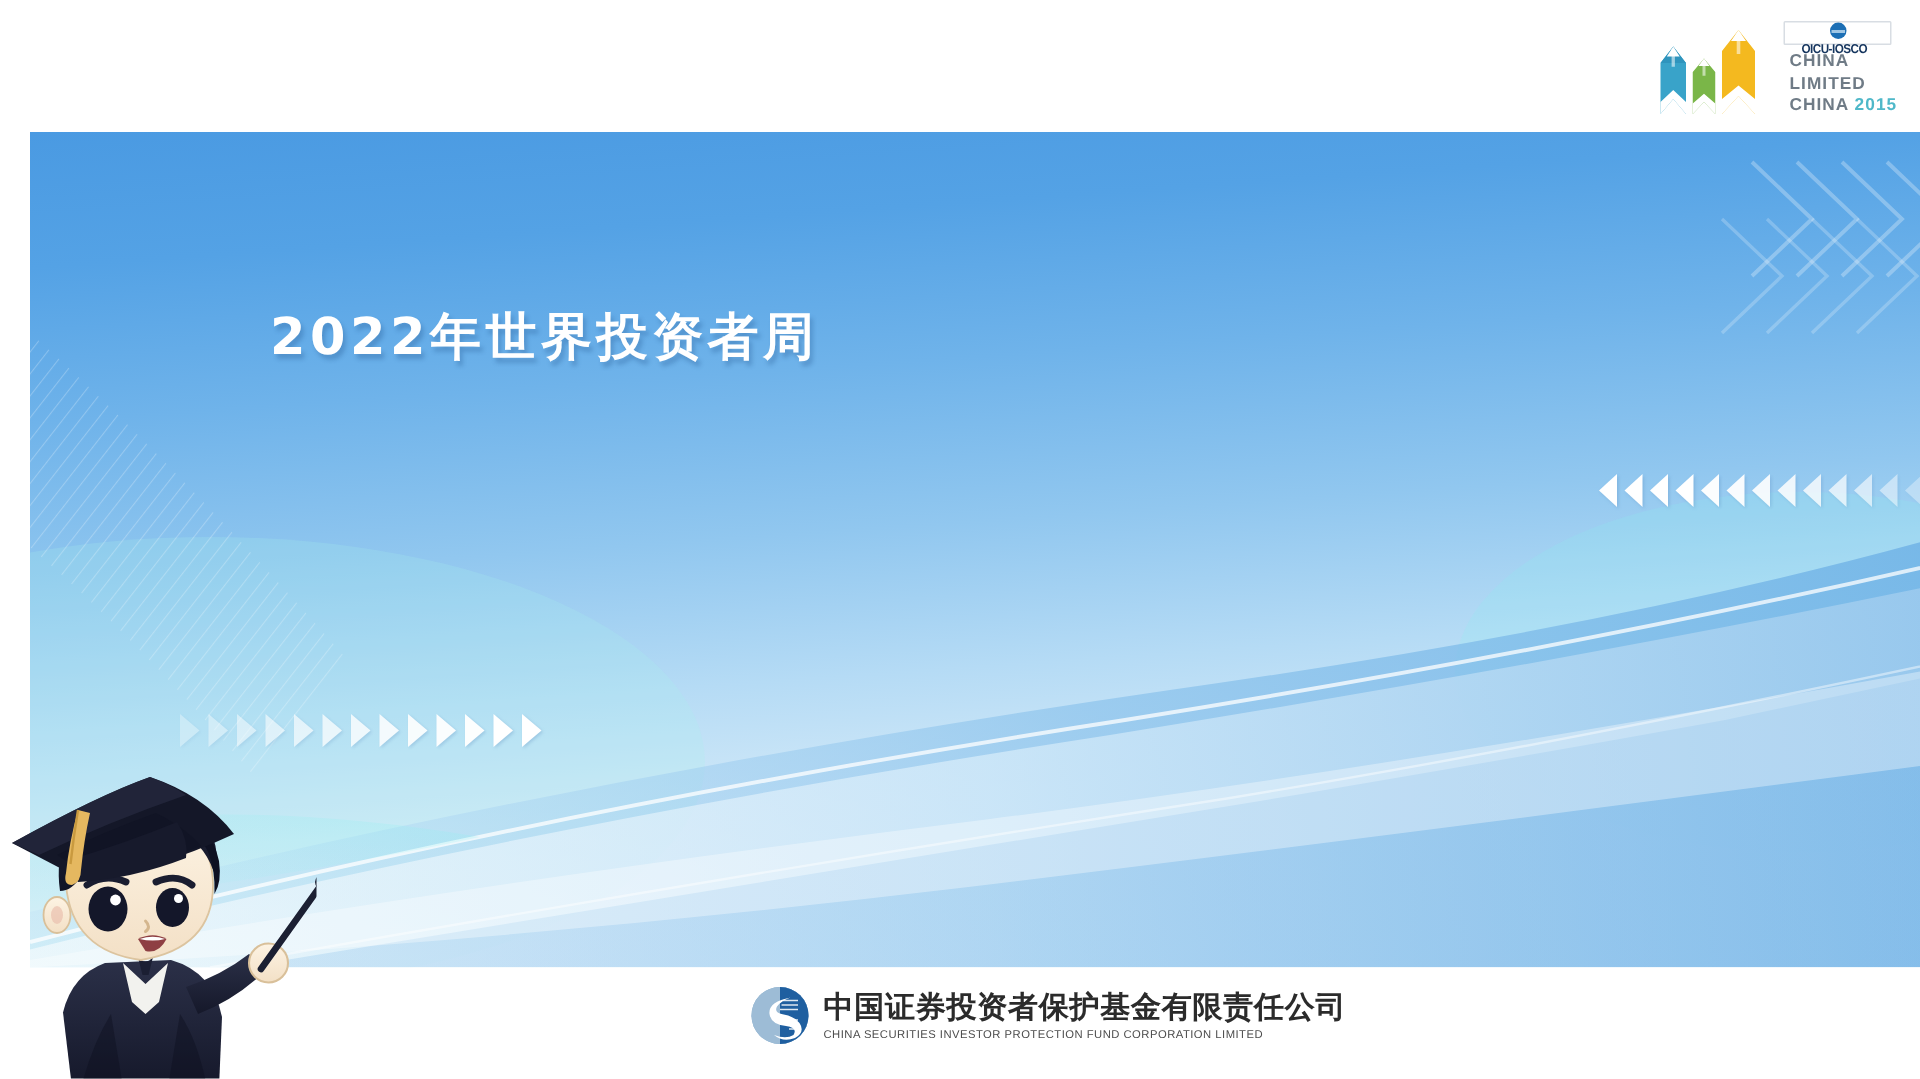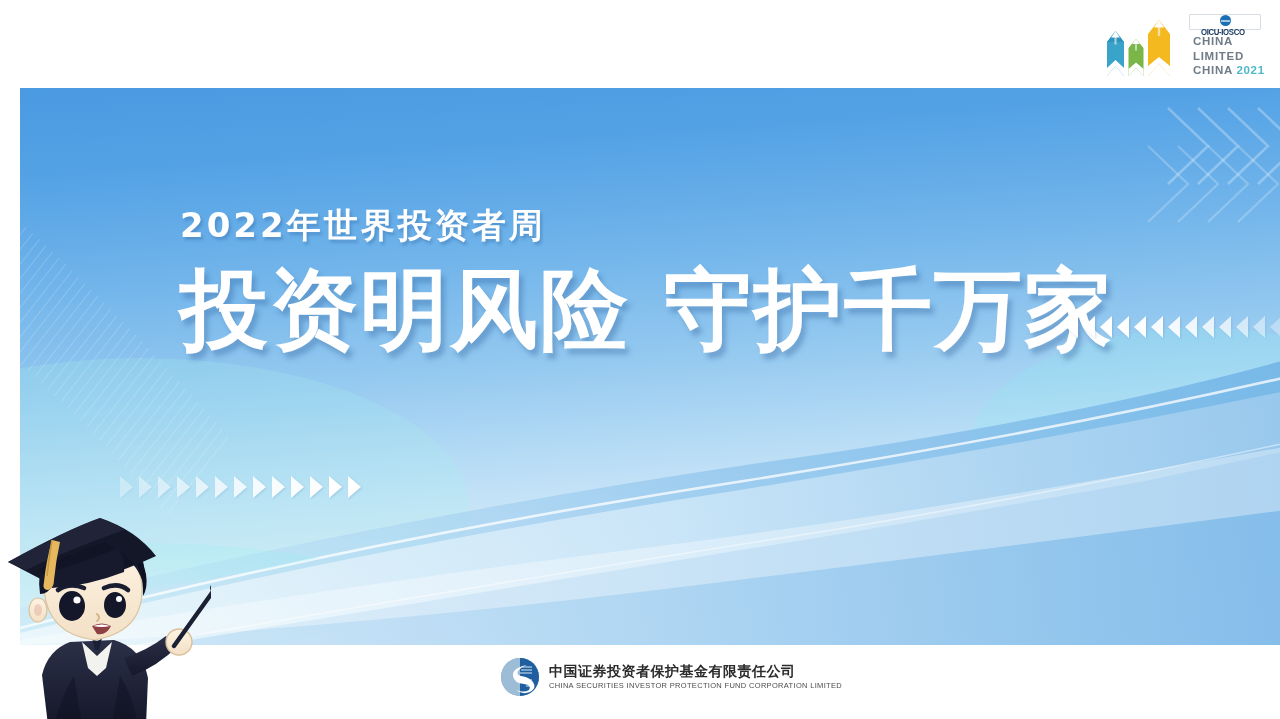--- a/index.html
+++ b/index.html
@@ -181,21 +181,21 @@
   }
   .csipf {
     position: absolute;
     left: 500px; top: 12px;
     display: flex;
     align-items: center;
     gap: 9px;
   }
   .csipf-mark { width: 40px; height: 40px; flex: 0 0 auto; }
   .csipf-cn {
-    font-size: 14px;
+    font-size: 20px;
     font-weight: bold;
     color: #2b2b2b;
     letter-spacing: 0.5px;
     line-height: 1.15;
     white-space: nowrap;
     font-family: "DejaVu Sans", "Liberation Sans", sans-serif;
   }
   .csipf-en {
     font-size: 7.5px;
     font-weight: normal;
@@ -237,21 +237,21 @@
     <div class="oicu-badge">
       <span class="oicu-globe"></span>
       <span class="oicu-text">OICU-IOSCO</span>
     </div>
 
     <div class="wiw-words">
       <div>CHINA</div>
       <div>LIMITED</div>
       <div>
         <span>CHINA</span>
-        <span class="wiw-year">2021</span>
+        <span class="wiw-year">2015</span>
       </div>
     </div>
   </div>
 </div>
 
 <div class="banner">
 
   <svg class="banner-svg" viewBox="0 0 1280 557" preserveAspectRatio="none">
     <defs>
       <linearGradient id="waveA" x1="0" y1="0" x2="1" y2="0">
@@ -327,23 +327,20 @@
 
       <path d="M 0 540 Q 340 452 730 392 Q 1030 344 1280 286" fill="none" stroke="#ffffff" stroke-width="2.6" opacity="0.75"></path>
       <path d="M 120 557 Q 470 495 800 444 Q 1020 408 1280 352" fill="none" stroke="#ffffff" stroke-width="1.6" opacity="0.45"></path>
 
       <path d="M -20 470 Q 120 440 300 470 Q 160 500 -20 520 Z" fill="url(#glowTeal)" opacity="0.5"></path>
     </g>
   </svg>
 
   <div class="title-block">
     <div class="subtitle">2022年世界投资者周</div>
-    <div class="headline">
-      <span>投资明风险</span><span class="gap"></span><span>守护千万家</span>
-    </div>
   </div>
 
   <div class="chev-row chev-left">
     <span class="chev" style="opacity:1"></span>
     <span class="chev" style="opacity:1"></span>
     <span class="chev" style="opacity:1"></span>
     <span class="chev" style="opacity:1"></span>
     <span class="chev" style="opacity:0.97"></span>
     <span class="chev" style="opacity:0.94"></span>
     <span class="chev" style="opacity:0.9"></span>

